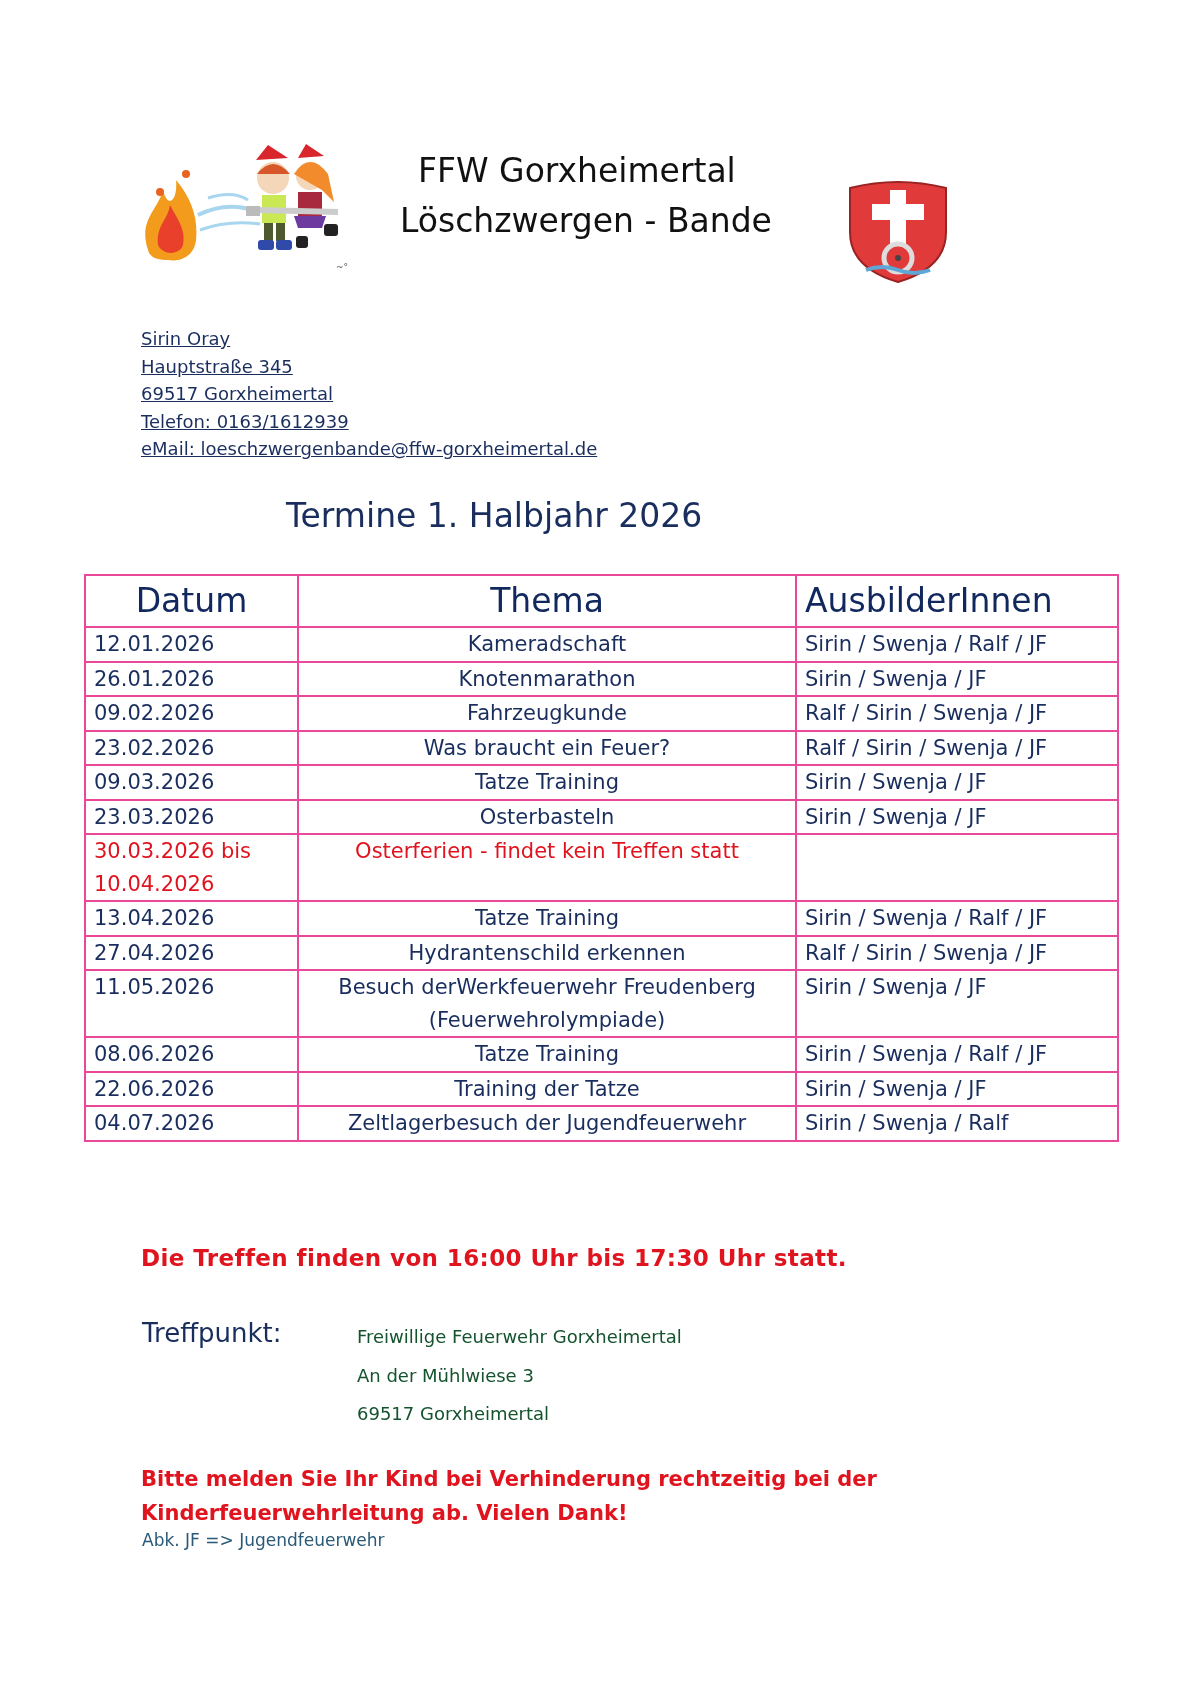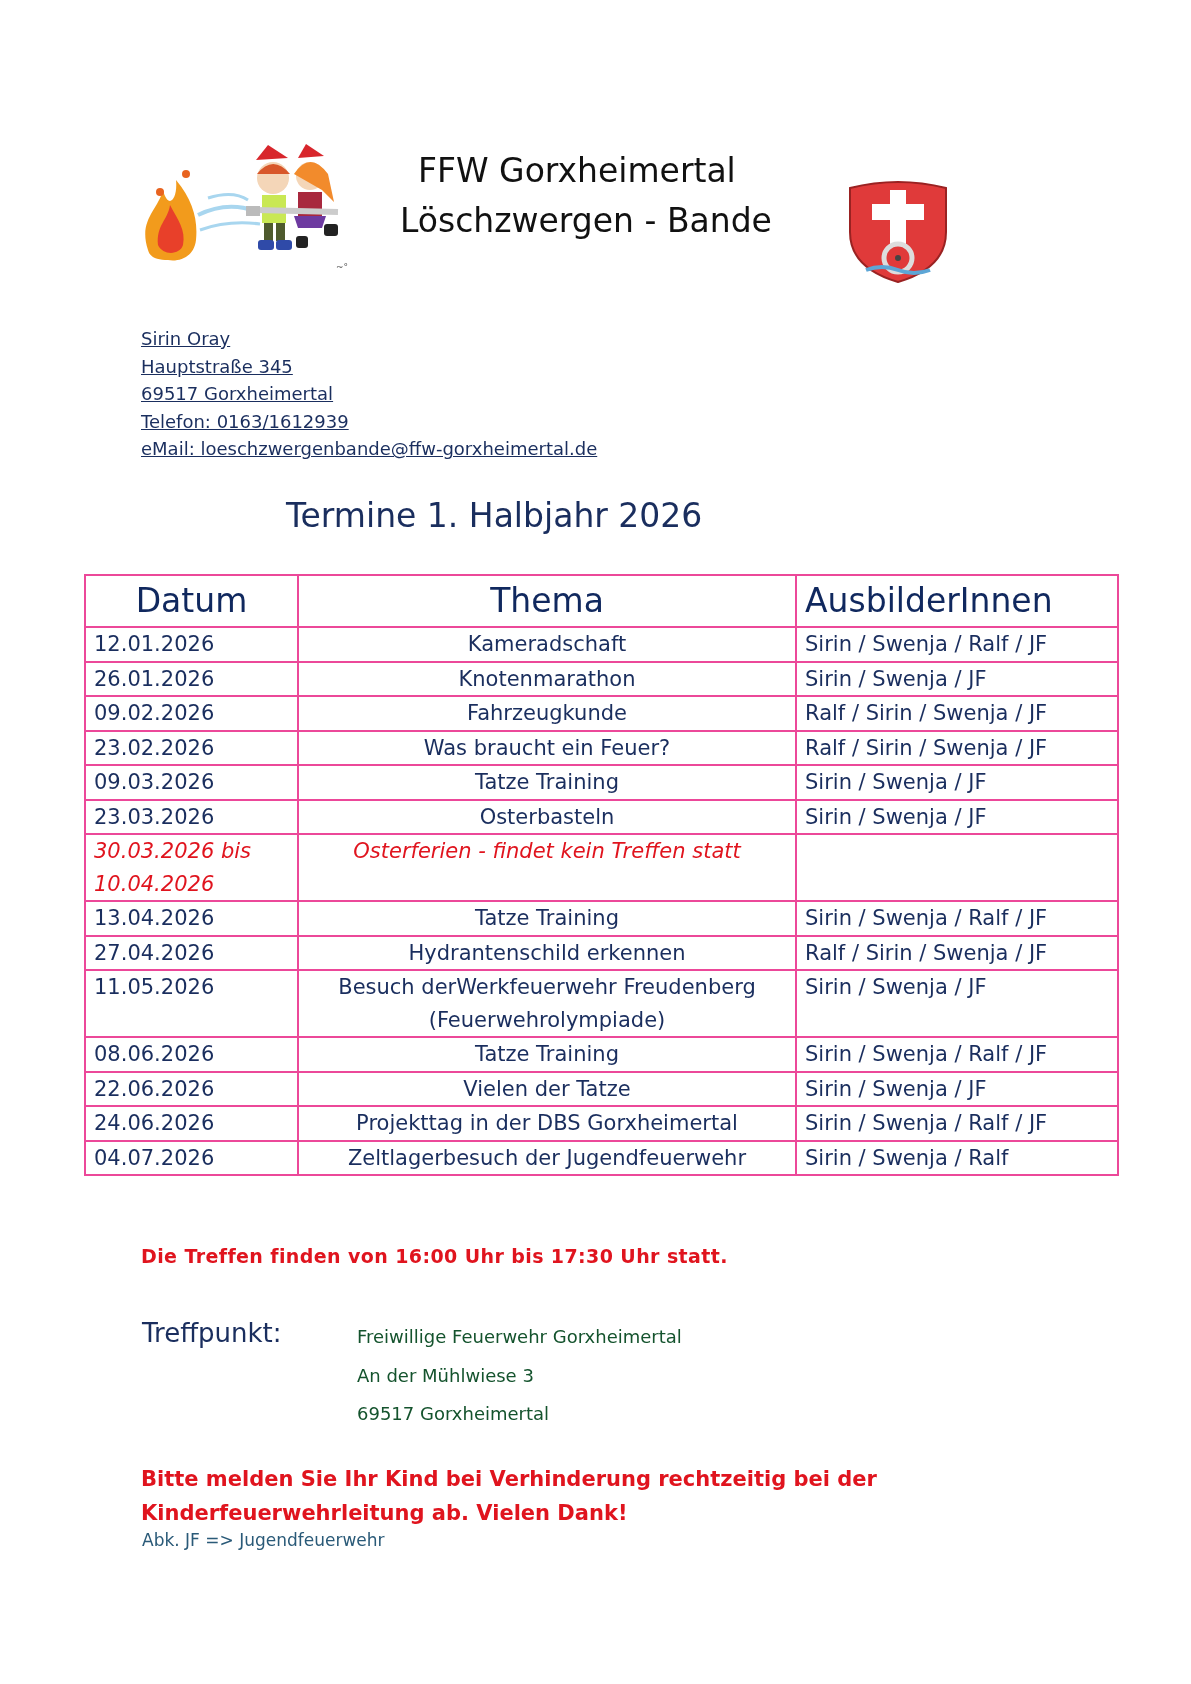--- a/index.html
+++ b/index.html
@@ -27,24 +27,24 @@
   table.schedule th, table.schedule td { border: 2px solid #ec4899; padding: 0 8px; vertical-align: top; }
   table.schedule th { height: 50px; font-weight: normal; font-size: 33px; color: #10285e; line-height: 50px; }
   table.schedule td { font-size: 21px; line-height: 32.5px; color: #1a2e5e; }
   col.c-date { width: 213px; }
   col.c-topic { width: 498px; }
   col.c-trainers { width: 322px; }
   th.h-date, th.h-topic { text-align: center; }
   th.h-trainers { text-align: left; padding-left: 12px; }
   td.topic { text-align: center; }
   td.trainers { padding-left: 12px; white-space: nowrap; }
-  tr.cancelled td { color: #e0141e; font-style: italic; }
-
-  
-  .times { left: 141px; top: 1245px; font-size: 19px; font-weight: bold; color: #e0141e; letter-spacing: 0.4px; }
+  tr.cancelled td { color: #e0141e; }
+
+  
+  .times { left: 141px; top: 1245px; font-size: 23px; font-weight: bold; color: #e0141e; letter-spacing: 0.4px; }
   .meet-label { left: 142px; top: 1318px; font-size: 26px; color: #1a2e5e; }
   .meet-addr { left: 357px; top: 1318px; font-size: 18px; color: #14532d; line-height: 38.5px; }
   .notice { left: 141px; top: 1462px; font-size: 21px; font-weight: bold; color: #e0141e; line-height: 34px; width: 800px; }
   .abbr { left: 142px; top: 1530px; font-size: 17px; color: #2a5a78; }
 </style>
 </head>
 <body>
 
 <div class="abs logo-kids">
   <svg width="240" height="148" viewBox="0 0 240 148">
@@ -242,35 +242,24 @@
         </td>
         <td class="trainers">
           <div>Sirin / Swenja / Ralf / JF</div>
         </td>
       </tr>
       <tr>
         <td class="date">
           <div>22.06.2026</div>
         </td>
         <td class="topic">
-          <div>Vielen der Tatze</div>
-        </td>
-        <td class="trainers">
-          <div>Sirin / Swenja / JF</div>
-        </td>
-      </tr>
-      <tr>
-        <td class="date">
-          <div>24.06.2026</div>
-        </td>
-        <td class="topic">
-          <div>Projekttag in der DBS Gorxheimertal</div>
-        </td>
-        <td class="trainers">
-          <div>Sirin / Swenja / Ralf / JF</div>
+          <div>Training der Tatze</div>
+        </td>
+        <td class="trainers">
+          <div>Sirin / Swenja / JF</div>
         </td>
       </tr>
       <tr>
         <td class="date">
           <div>04.07.2026</div>
         </td>
         <td class="topic">
           <div>Zeltlagerbesuch der Jugendfeuerwehr</div>
         </td>
         <td class="trainers">

